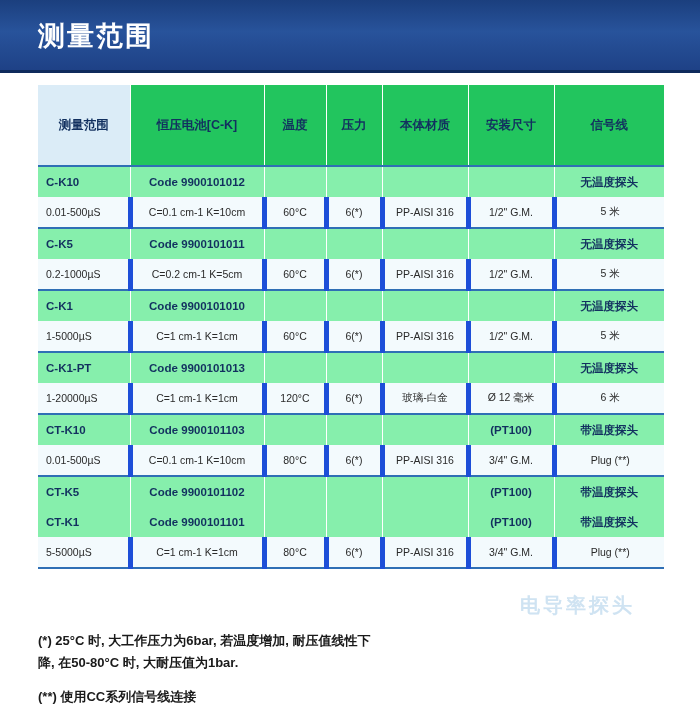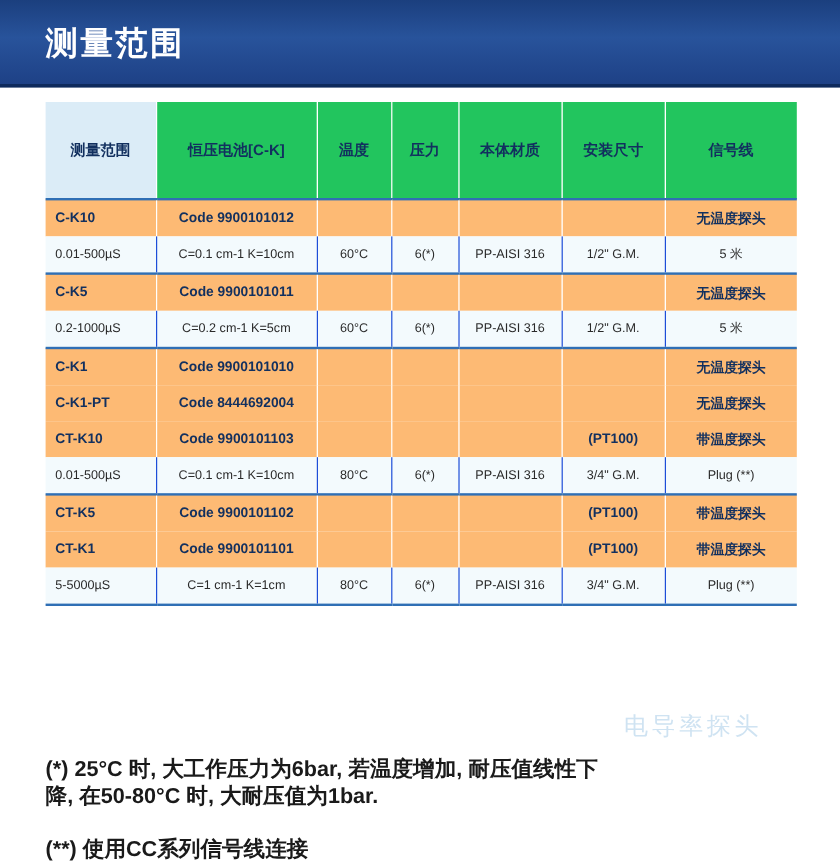--- a/index.html
+++ b/index.html
@@ -18,21 +18,21 @@
   .banner .title{
     position:absolute;left:38px;top:18px;
     color:#ffffff;font-size:27px;font-weight:bold;letter-spacing:2px;
   }
   .banner-underline{
     position:absolute;left:0;top:70px;width:700px;height:3px;background:#0e2a5c;
   }
   
   .watermark{
     position:absolute;left:520px;top:592px;
-    font-size:20px;font-weight:normal;color:#cfe3f2;letter-spacing:3px;
+    font-size:20px;font-weight:bold;color:#cfe3f2;letter-spacing:3px;
     white-space:nowrap;
   }
   
   .table-wrap{
     position:absolute;left:38px;top:85px;width:626px;
   }
   table{
     border-collapse:collapse;width:626px;table-layout:fixed;
   }
   th,td{
@@ -46,53 +46,53 @@
     font-size:12.5px;
     font-weight:bold;
     border-bottom:2px solid #2f6fb5;
     border-right:1px solid #ffffff;
   }
   .hdr th:last-child{border-right:none;margin-left:36px;}
   .hdr th.hdr-range{background:#dbecf7;}
   
   tr.top td{
     height:30px;
-    background:#fdba74;
+    background:#86efac;
     font-size:11.5px;
     color:#12305f;
     border-right:1px solid #ffffff;
   }
   tr.bot td{
     height:30px;
     background:#f3fafd;
     font-size:10.5px;
     color:#2a2a2a;
-    border-right:1px solid #1d4ed8;
+    border-right:5px solid #1d4ed8;
     border-bottom:2px solid #2f6fb5;
   }
   tr.top td:last-child,tr.bot td:last-child{border-right:none;}
   .model{font-weight:bold;color:#103a72;font-size:12px;text-align:left;padding-left:8px;}
   .range{font-size:10.5px;color:#2a2a2a;text-align:left;padding-left:8px;}
   .code{color:#1c5fa8;font-size:11px;font-weight:bold;}
   .cell-k{font-size:10.5px;color:#2a2a2a;}
   .probe{
     font-weight:bold;color:#1457a8;font-size:13px;
   }
   .pt100{font-weight:bold;color:#1457a8;font-size:13px;}
   .signal{font-size:10.5px;color:#2a2a2a;}
   .blank{background:#e8f4fb;}
   
   .notes{
     position:absolute;left:38px;top:630px;width:600px;
     color:#1a1a1a;
   }
   .note-line{
-    font-size:18px;line-height:22px;font-weight:bold;color:#1a1a1a;
-  }
-  .note-2{margin-top:22px;}
+    font-size:13px;line-height:22px;font-weight:bold;color:#1a1a1a;
+  }
+  .note-2{margin-top:12px;}
 </style>
 </head>
 <body>
 
 <div class="banner">
   <div class="title">测量范围</div>
 </div>
 <div class="banner-underline"></div>
 
 <div class="watermark">电导率探头</div>
@@ -161,29 +161,47 @@
 
       <tr class="top">
         <td class="model">C-K1</td>
         <td class="code">Code 9900101010</td>
         <td class="blank"></td>
         <td class="blank"></td>
         <td class="blank"></td>
         <td class="pt100"></td>
         <td class="probe">无温度探头</td>
       </tr>
+      <tr class="bot">
+        <td class="range">1-5000µS</td>
+        <td class="cell-k">C=1 cm-1 K=1cm</td>
+        <td class="cell-k">60°C</td>
+        <td class="cell-k">6(*)</td>
+        <td class="cell-k">PP-AISI 316</td>
+        <td class="cell-k">1/2" G.M.</td>
+        <td class="signal">5 米</td>
+      </tr>
 
       <tr class="top">
         <td class="model">C-K1-PT</td>
-        <td class="code">Code 8444692004</td>
-        <td class="blank"></td>
-        <td class="blank"></td>
-        <td class="blank"></td>
-        <td class="pt100"></td>
-        <td class="probe">无温度探头</td>
+        <td class="code">Code 9900101013</td>
+        <td class="blank"></td>
+        <td class="blank"></td>
+        <td class="blank"></td>
+        <td class="pt100"></td>
+        <td class="probe">无温度探头</td>
+      </tr>
+      <tr class="bot">
+        <td class="range">1-20000µS</td>
+        <td class="cell-k">C=1 cm-1 K=1cm</td>
+        <td class="cell-k">120°C</td>
+        <td class="cell-k">6(*)</td>
+        <td class="cell-k">玻璃-白金</td>
+        <td class="cell-k">Ø 12 毫米</td>
+        <td class="signal">6 米</td>
       </tr>
 
       <tr class="top">
         <td class="model">CT-K10</td>
         <td class="code">Code 9900101103</td>
         <td class="blank"></td>
         <td class="blank"></td>
         <td class="blank"></td>
         <td class="pt100">(PT100)</td>
         <td class="probe">带温度探头</td>

